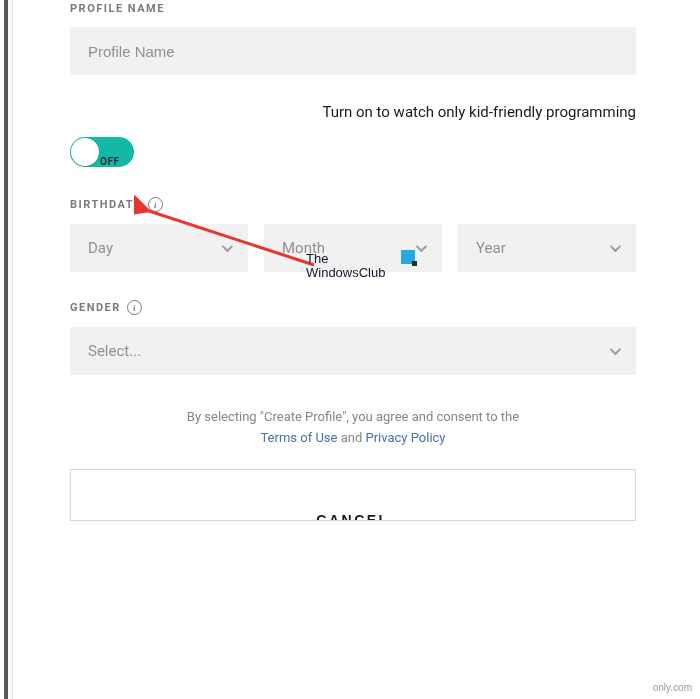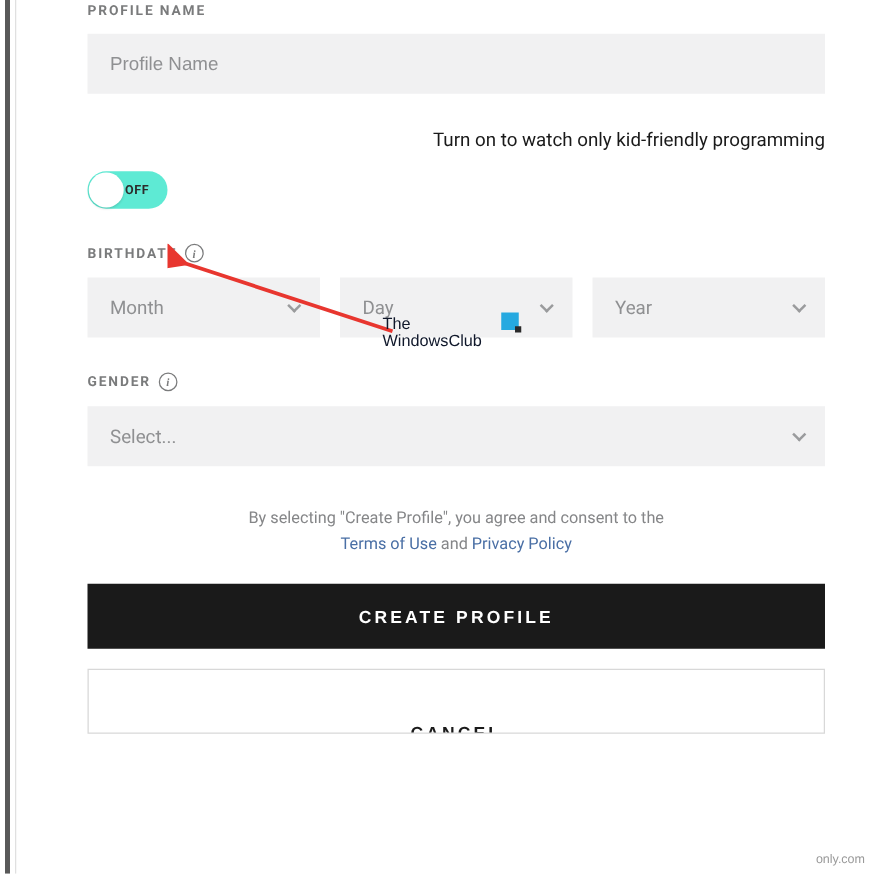--- a/index.html
+++ b/index.html
@@ -25,21 +25,21 @@
     }
     .left-border {
       position: absolute;
       left: 12px;
       top: 0;
       width: 1px;
       height: 699px;
       background: #e0e0e0;
     }
     .content {
-      padding: 2px 40px 0 70px;
+      padding: 2px 64px 0 70px;
     }
     .section {
       margin-bottom: 28px;
     }
     .section-label {
       font-size: 11px;
       font-weight: 700;
       letter-spacing: 1.5px;
       color: #7a7b7c;
       margin-bottom: 12px;
@@ -76,24 +76,24 @@
       color: #8f9092;
     }
     .kids-desc {
       font-size: 15px;
       color: #1a1a1a;
       margin-bottom: 16px;
       text-align: right;
     }
     .toggle {
       display: inline-flex;
-      align-items: center;
+      align-items: flex-end;
       width: 64px;
       height: 30px;
-      background: #5eead4;
+      background: #14b8a6;
       border-radius: 30px;
       position: relative;
       cursor: pointer;
       padding-left: 30px;
     }
     .toggle-knob {
       position: absolute;
       left: 1px;
       top: 1px;
       width: 28px;
@@ -246,25 +246,25 @@
     </div>
   </div>
 
   <div class="section">
     <div class="section-label">
       <span>BIRTHDATE</span>
       <span class="info-icon">i</span>
     </div>
     <div class="date-row">
       <div class="select">
-        <span>Month</span>
+        <span>Day</span>
         <span class="chevron"></span>
       </div>
       <div class="select">
-        <span>Day</span>
+        <span>Month</span>
         <span class="chevron"></span>
       </div>
       <div class="select">
         <span>Year</span>
         <span class="chevron"></span>
       </div>
     </div>
   </div>
 
   <div class="section">
@@ -276,21 +276,20 @@
       <span>Select...</span>
       <span class="chevron"></span>
     </div>
   </div>
 
   <div class="disclaimer">
     <span>By selecting "Create Profile", you agree and consent to the</span><br>
     <a href="#">Terms of Use</a><span> and </span><a href="#">Privacy Policy</a>
   </div>
 
-  <button class="create-btn">CREATE PROFILE</button>
   <button class="cancel-btn">
       <span>CANCEL</span>
     </button>
 
 </div>
 
 <svg class="arrow-annotation" width="200" height="90" viewBox="0 0 200 90">
   <defs>
     <marker id="arrowhead" markerWidth="10" markerHeight="10" refX="2" refY="5" orient="auto">
       <polygon points="0 5, 10 0, 10 10" fill="#e8362f"></polygon>

